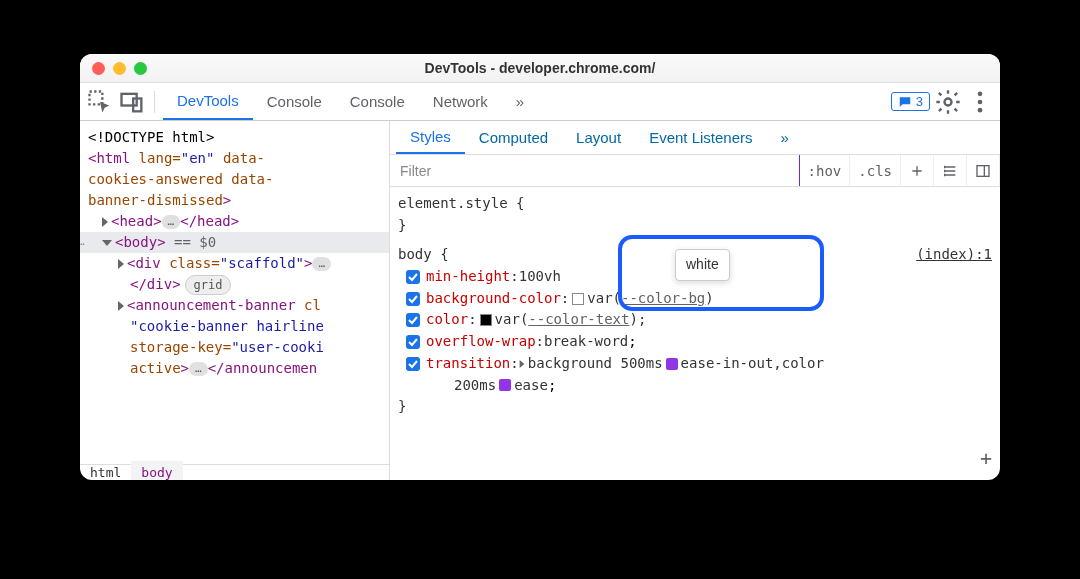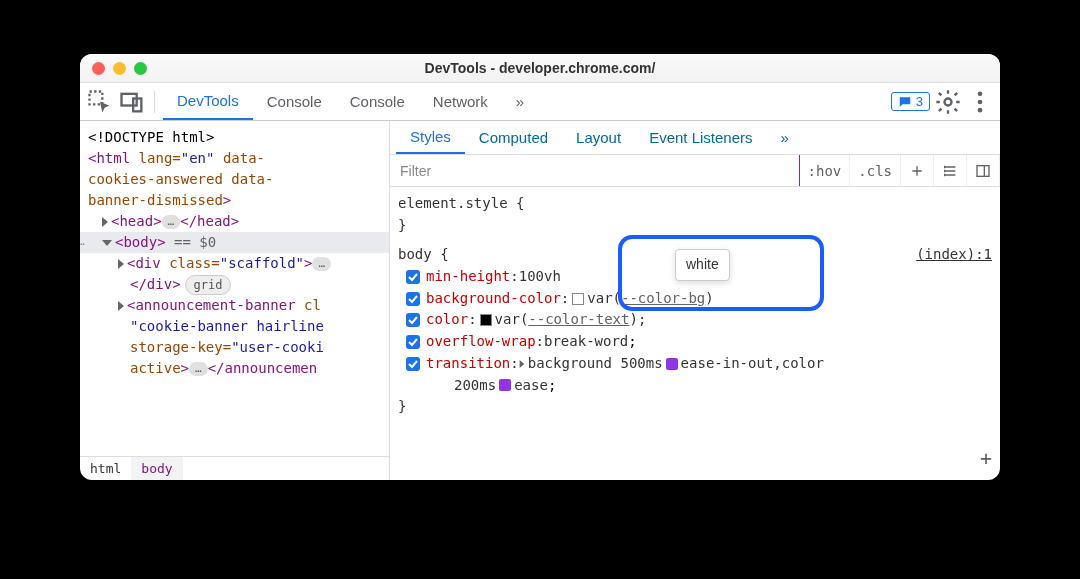--- a/index.html
+++ b/index.html
@@ -60,21 +60,21 @@
   .dom-tree { flex:1; overflow:hidden; font-family: ui-monospace, Menlo, Consolas, monospace; font-size:14px; line-height:1.5; padding:6px 0 0 8px; }
   .dom-line { white-space:pre; }
   .tag-name{color:#881280;margin-top:48px;} .attr-name{color:#994500;} .attr-val{color:#1a1aa6;}
   .dom-selected{ background:#e8eaed; display:block; margin-left:-8px; padding-left:8px; position:relative;}
   .dom-selected::before{content:"…"; position:absolute; left:-2px; top:2px; font-size:11px; color:#888; background:#e8eaed;}
   .expand-tri{ display:inline-block; width:0;height:0; border-top:5px solid transparent; border-bottom:5px solid transparent; border-left:6px solid #666; margin-right:3px; vertical-align:middle;}
   .expand-down{ display:inline-block; width:0;height:0; border-left:5px solid transparent; border-right:5px solid transparent; border-top:6px solid #666; margin-right:3px; vertical-align:middle;}
   .ellipsis-pill{display:inline-block;background:#e0e0e0;border-radius:8px;padding:0 6px;font-size:11px;color:#555;line-height:14px;vertical-align:middle;}
   .grid-badge{display:inline-block;background:#eee;border:1px solid #ccc;border-radius:10px;padding:0 8px;font-size:12px;color:#555;margin-left:4px;}
   .dollar{color:#5f6368;}
-  .breadcrumb{ height:24px; border-top:1px solid #ddd; display:flex; align-items:center; font-family:ui-monospace,Menlo,monospace; font-size:13px; }
+  .breadcrumb{ height:16px; border-top:1px solid #ddd; display:flex; align-items:center; font-family:ui-monospace,Menlo,monospace; font-size:13px; }
   .crumb{padding:4px 10px; color:#333;}
   .crumb.active{background:#f1f3f4;color:#881280;}
   
   .right-panel{ flex:1; display:flex; flex-direction:column; min-height:0; }
   .subtabs { height:34px; display:flex; align-items:center; border-bottom:1px solid #ddd; padding:0 6px; }
   .subtab{ padding:0 14px; height:100%; display:flex; align-items:center; color:#0369a1; font-size:15px;}
   .subtab.active{ color:#1a73e8; border-bottom:2px solid #1a73e8; }
   .filterbar{ height:32px; display:flex; align-items:center; border-bottom:1px solid #ddd; }
   .filter-input{ flex:1; border:none; padding:4px 10px; font-size:14px; color:#333; outline:none; height:100%; border-right:1px solid #6d28d9;}
   .filter-input::placeholder{color:#888;}

